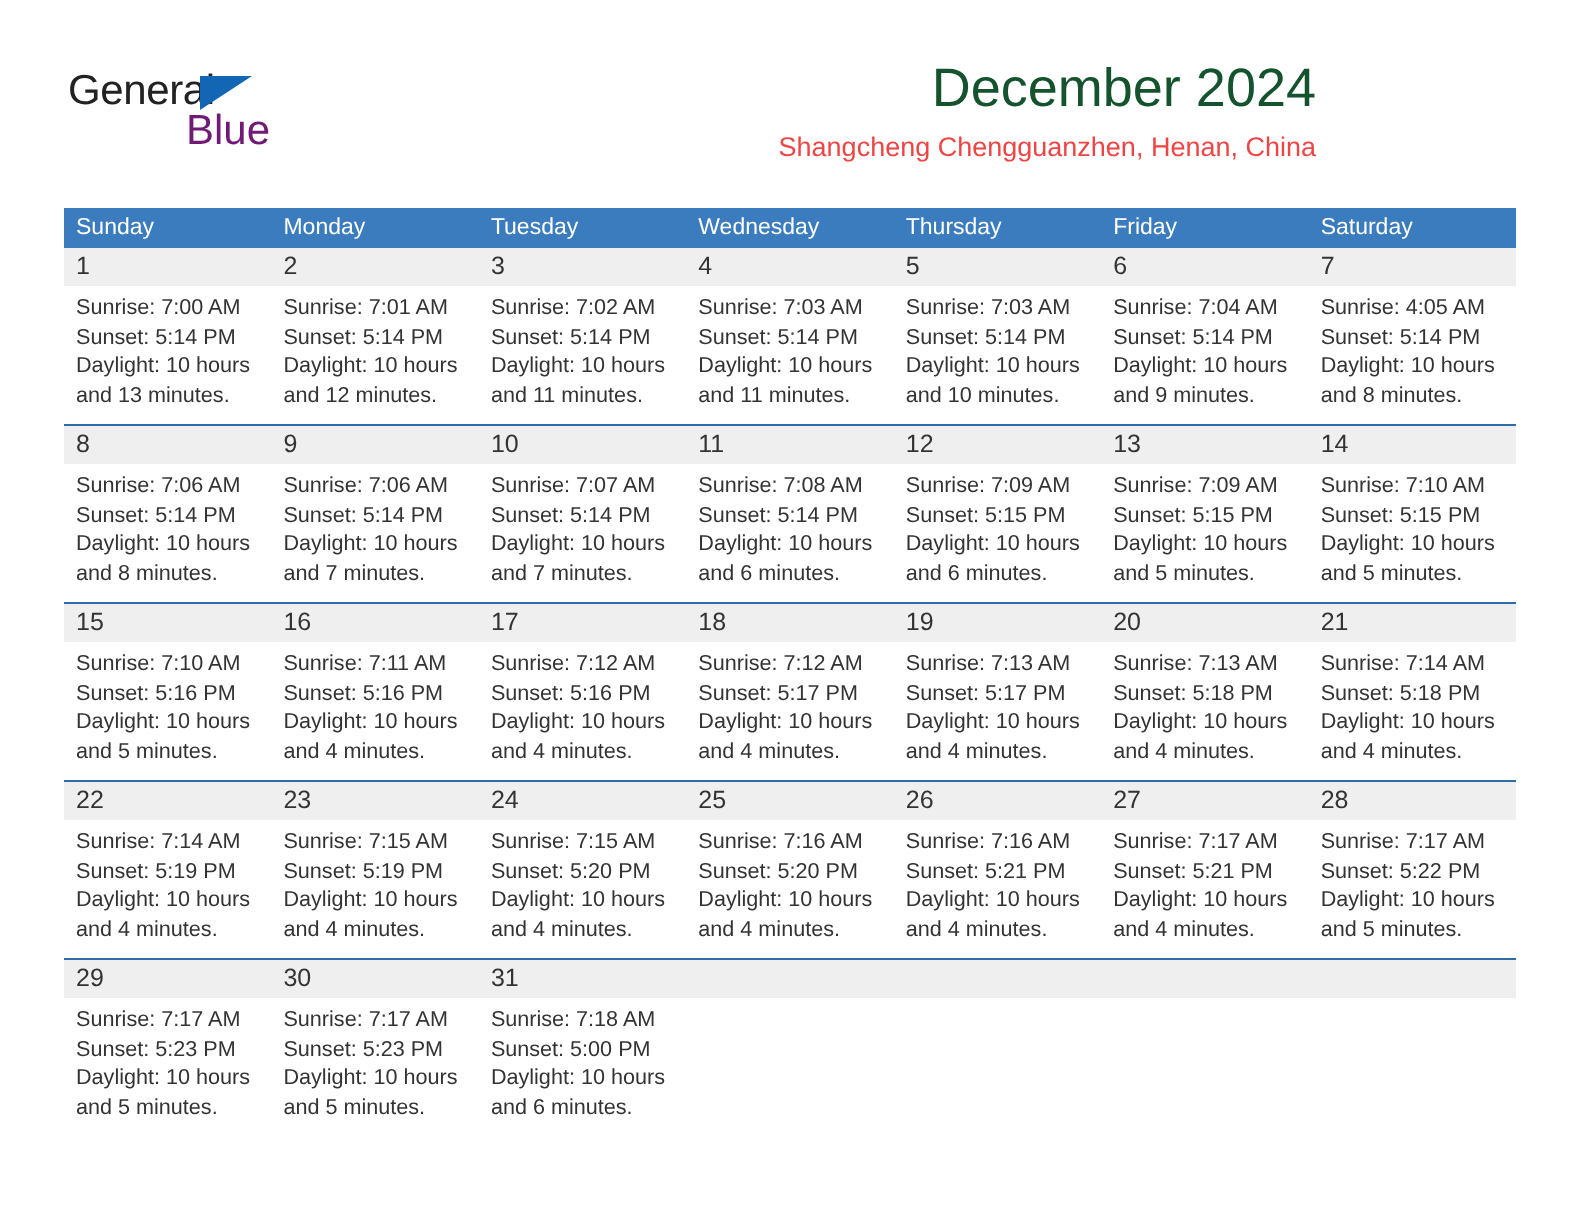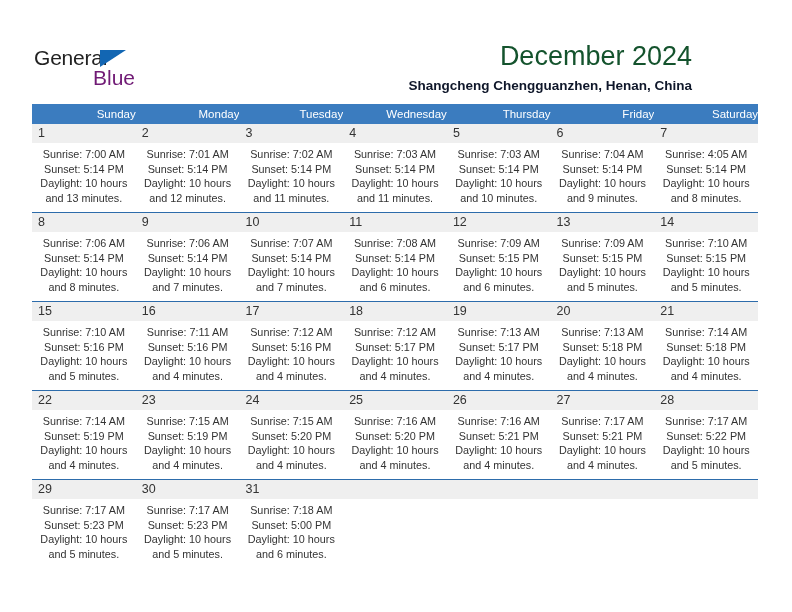--- a/index.html
+++ b/index.html
@@ -18,24 +18,23 @@
     position: relative;
     width: 792px;
     height: 612px;
     box-sizing: border-box;
   }
 
   
   .header {
     position: absolute;
     left: 0;
-    top: 12px;
+    top: 0;
     width: 692px;
     height: 100px;
-    padding-left: 34px;
   }
   .logo {
     position: absolute;
     left: 34px;
     top: 35px;
     width: 180px;
     height: 50px;
   }
   .logo-general {
     position: absolute;
@@ -75,38 +74,36 @@
   .cal-title {
     font-size: 27px;
     color: #14532d;
     font-weight: normal;
     line-height: 32px;
     white-space: nowrap;
   }
   .cal-subtitle {
     margin-top: 5px;
     font-size: 13.5px;
-    color: #0f172a;
+    color: #ef4444;
     line-height: 17px;
     white-space: nowrap;
-    font-weight: bold;
   }
 
   
   .calendar {
     position: absolute;
     left: 32px;
     top: 104px;
     width: 726px;
   }
   .weekday-row {
     display: flex;
     background: #3b7cbf;
     height: 20px;
-    text-align: right;
   }
   .weekday-cell {
     flex: 1 1 0;
     color: #ffffff;
     font-size: 11.5px;
     line-height: 20px;
     padding-left: 6px;
     box-sizing: border-box;
     white-space: nowrap;
     overflow: hidden;
@@ -131,21 +128,20 @@
     background: #efefef;
     font-size: 12.5px;
     color: #333333;
     line-height: 19px;
     padding-left: 6px;
     box-sizing: border-box;
   }
   .day-body {
     padding: 4px 6px 0 6px;
     background: #ffffff;
-    text-align: center;
   }
   .day-line {
     font-size: 10.8px;
     line-height: 14.6px;
     color: #333333;
     white-space: nowrap;
   }
   .day-cell.empty .day-body { background: #ffffff; }
 </style>
 </head>

